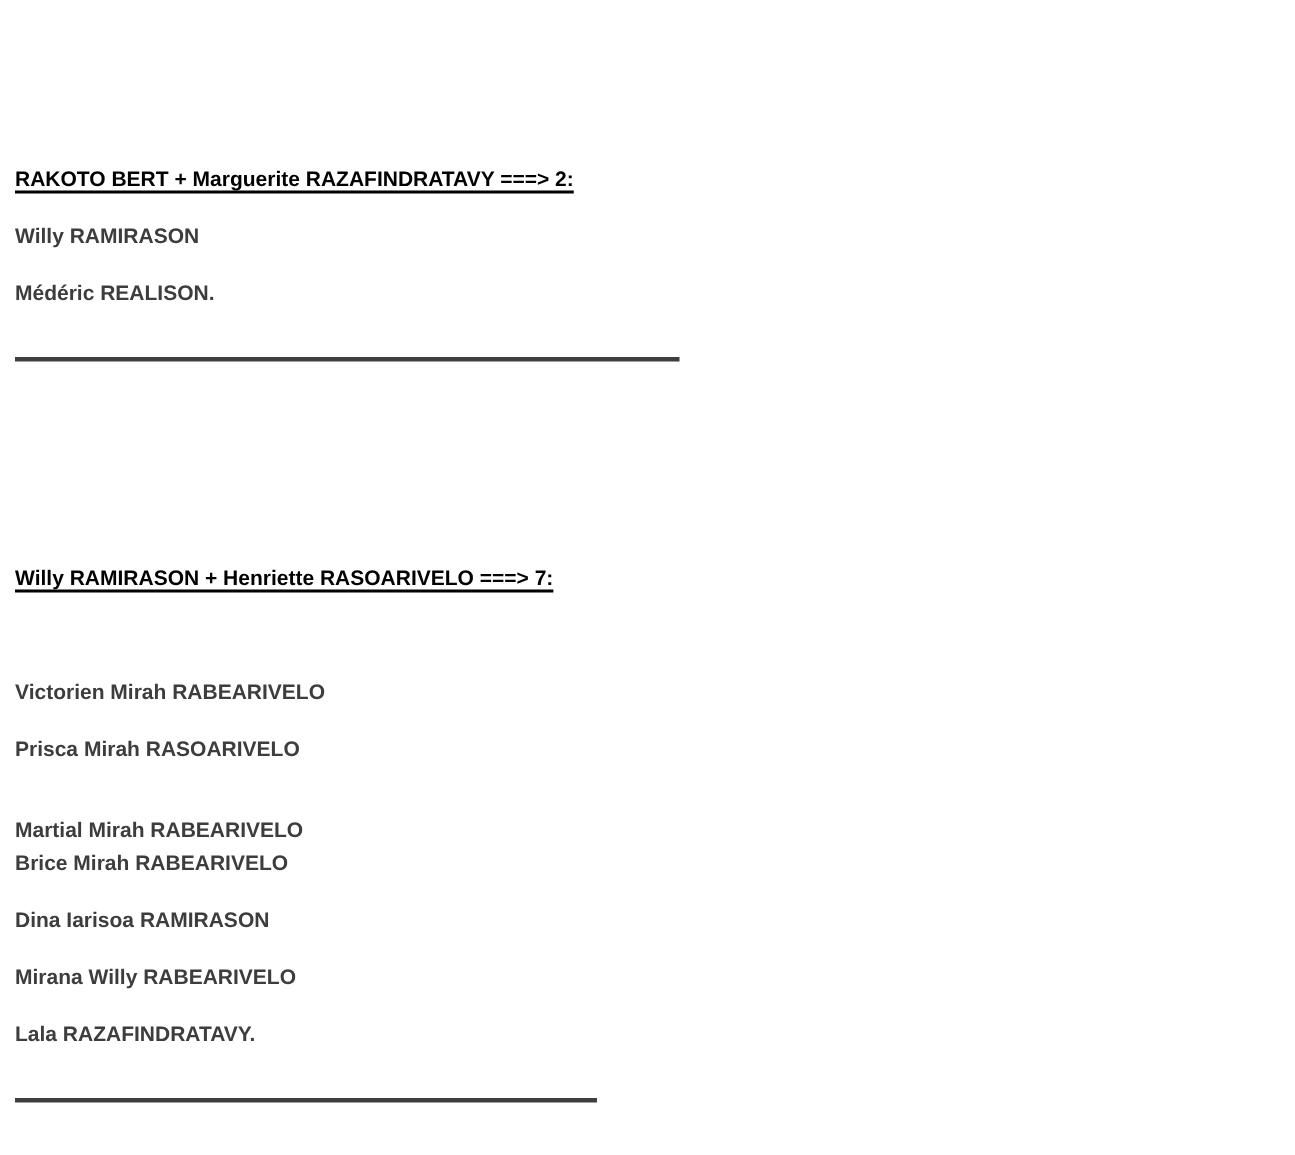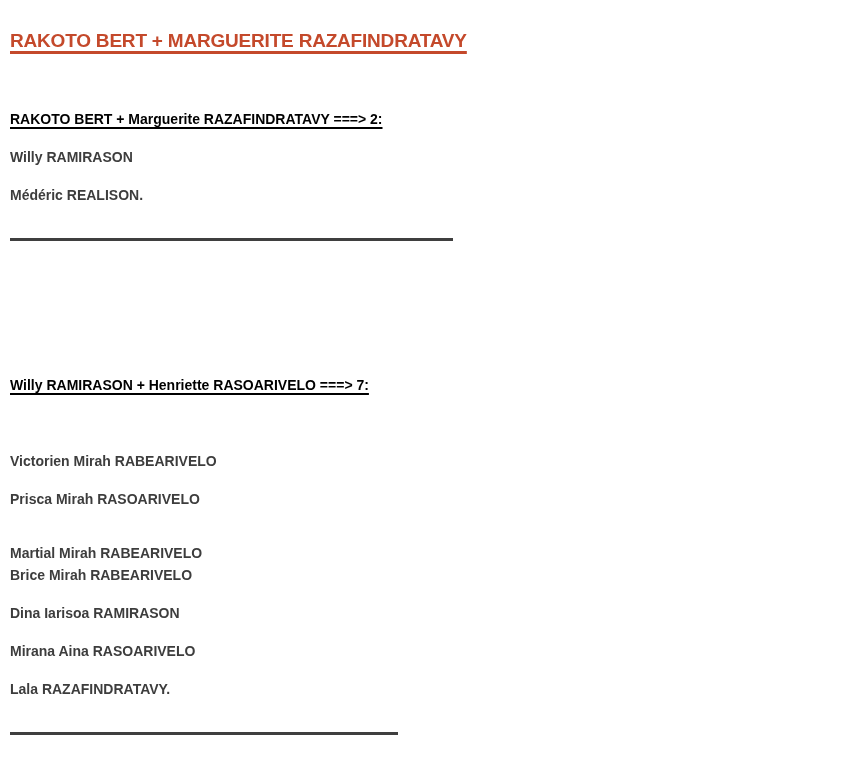--- a/index.html
+++ b/index.html
@@ -58,21 +58,20 @@
   .p-c4 { top: 605px; }
   .p-c5 { top: 643px; }
   .p-c6 { top: 681px; }
   .divider-2  { top: 732px; width: 388px; }
 </style>
 </head>
 <body>
 
 <div class="page">
 
-  <div class="abs doc-title">RAKOTO BERT + MARGUERITE RAZAFINDRATAVY</div>
 
   <div class="abs red-heading h-union1">RAKOTO BERT + Marguerite RAZAFINDRATAVY ===&gt; 2:</div>
 
   <div class="abs body-name p-child1a">Willy RAMIRASON</div>
 
   <div class="abs body-name p-child1b">Médéric REALISON.</div>
 
   <div class="divider divider-1"></div>
 
 
@@ -81,19 +80,19 @@
   <div class="abs body-name p-c0">Victorien Mirah RABEARIVELO</div>
 
   <div class="abs body-name p-c1">Prisca Mirah RASOARIVELO</div>
 
   <div class="abs body-name p-c2">Martial Mirah RABEARIVELO</div>
 
   <div class="abs body-name p-c4">Dina Iarisoa RAMIRASON</div>
 
   <div class="abs body-name p-c3">Brice Mirah RABEARIVELO</div>
 
-  <div class="abs body-name p-c5">Mirana Aina RASOARIVELO</div>
+  <div class="abs body-name p-c5">Mirana Willy RABEARIVELO</div>
 
   <div class="abs body-name p-c6">Lala RAZAFINDRATAVY.</div>
 
   <div class="divider divider-2"></div>
 
 </div>
 
 </body></html>

